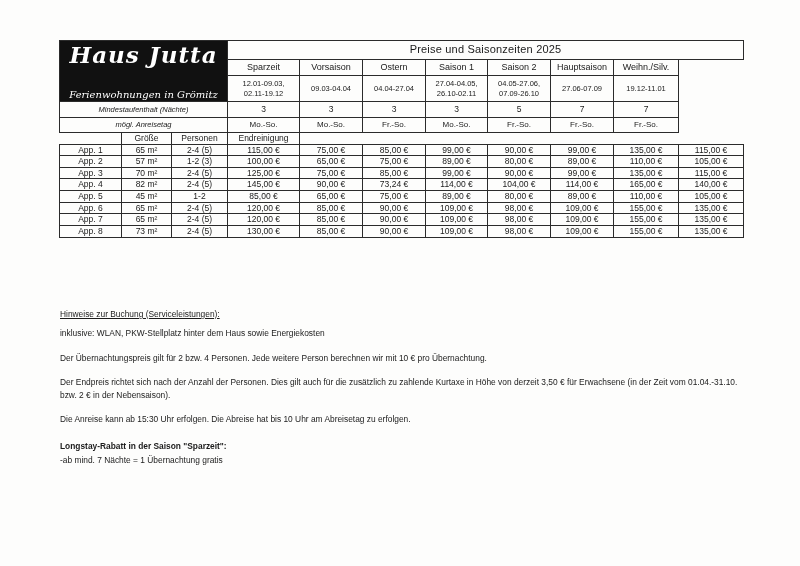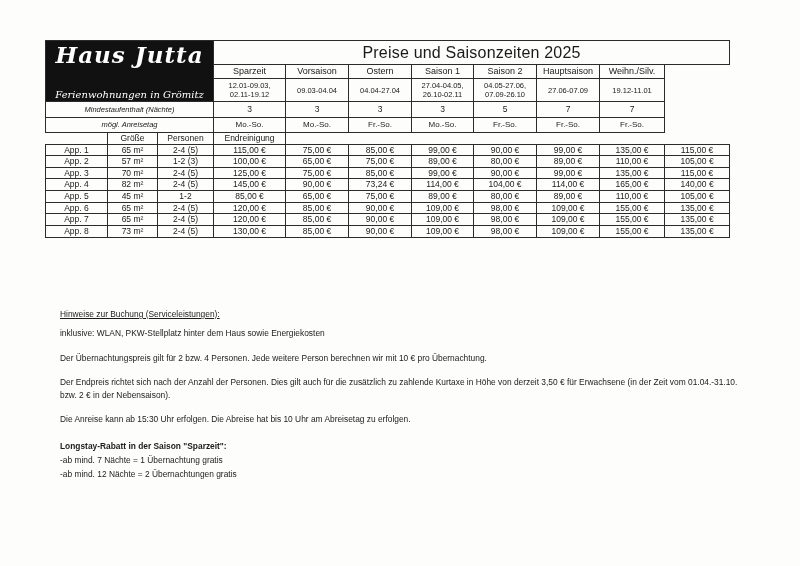--- a/index.html
+++ b/index.html
@@ -22,21 +22,21 @@
     position: absolute;
     left: 0; top: 0;
     width: 800px;
     height: 566px;
     background: #fdfdfc;
   }
 
   
   .table-wrap {
     position: absolute;
-    left: 45px;
+    left: 59px;
     top: 40px;
     width: 684px;
   }
   table.price {
     border-collapse: collapse;
     width: 100%;
     table-layout: fixed;
     font-size: 8.5px;
     color: #1a1a1a;
   }
@@ -66,21 +66,21 @@
   }
   .logo-sub {
     font-family: "DejaVu Serif", serif;
     font-style: italic;
     font-size: 10px;
     color: #ffffff;
     margin-top: 19px;
     white-space: nowrap;
   }
   .banner {
-    font-size: 16px;
+    font-size: 11px;
     font-weight: bold;
     letter-spacing: .2px;
     padding: 5px 0 5px 0;
     margin-top: 44px;
   }
   .season-name {
     font-weight: bold;
     font-size: 9px;
     padding: 4px 1px 3px 1px;
   }
@@ -333,18 +333,17 @@
 
       <div class="para" style="margin-top:12px;">Der Übernachtungspreis gilt für 2 bzw. 4 Personen. Jede weitere Person berechnen wir mit 10 € pro Übernachtung.</div>
 
       <div class="para">Der Endpreis richtet sich nach der Anzahl der Personen. Dies gilt auch für die zusätzlich zu zahlende Kurtaxe in Höhe von derzeit 3,50 € für Erwachsene (in der Zeit vom 01.04.-31.10. bzw. 2 € in der Nebensaison).</div>
 
       <div class="para">Die Anreise kann ab 15:30 Uhr erfolgen. Die Abreise hat bis 10 Uhr am Abreisetag zu erfolgen.</div>
 
       <div class="longstay">
         <div class="line bold">Longstay-Rabatt in der Saison "Sparzeit":</div>
         <div class="line">-ab mind. 7 Nächte = 1 Übernachtung gratis</div>
-        <div class="line">-ab mind. 12 Nächte = 2 Übernachtungen gratis</div>
       </div>
     </div>
 
   </div>
 </div>
 
 </body></html>

